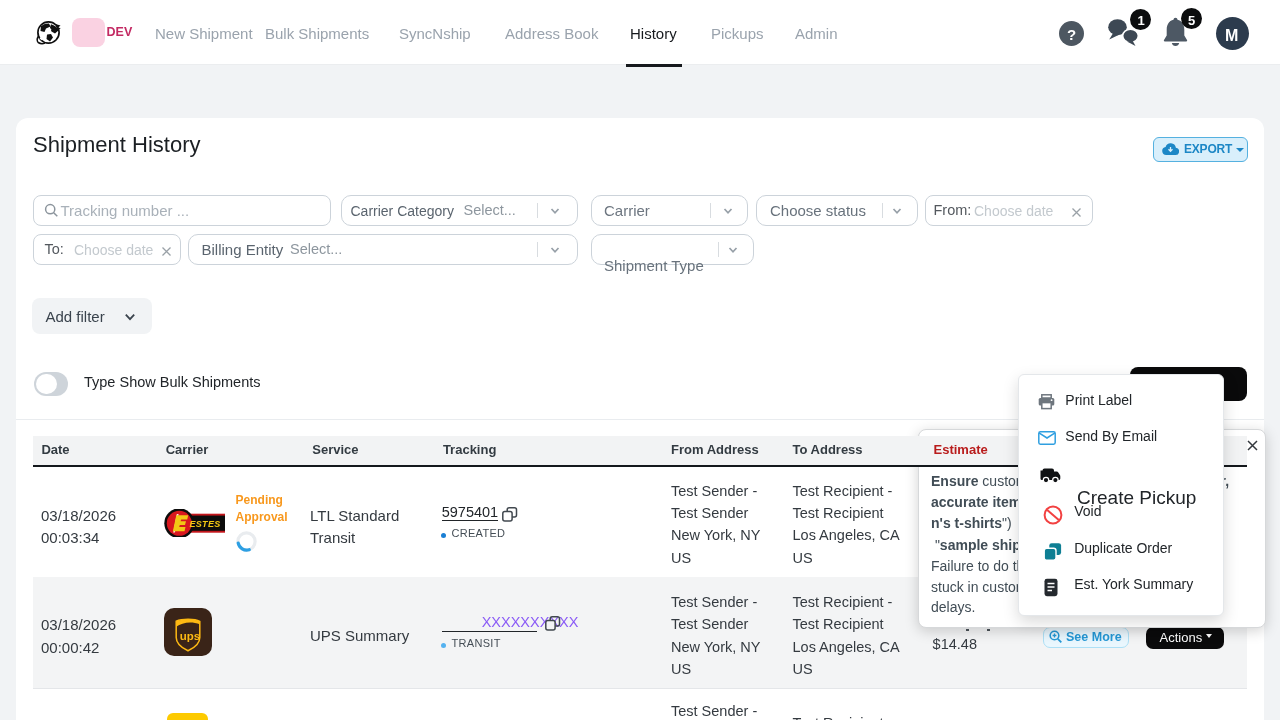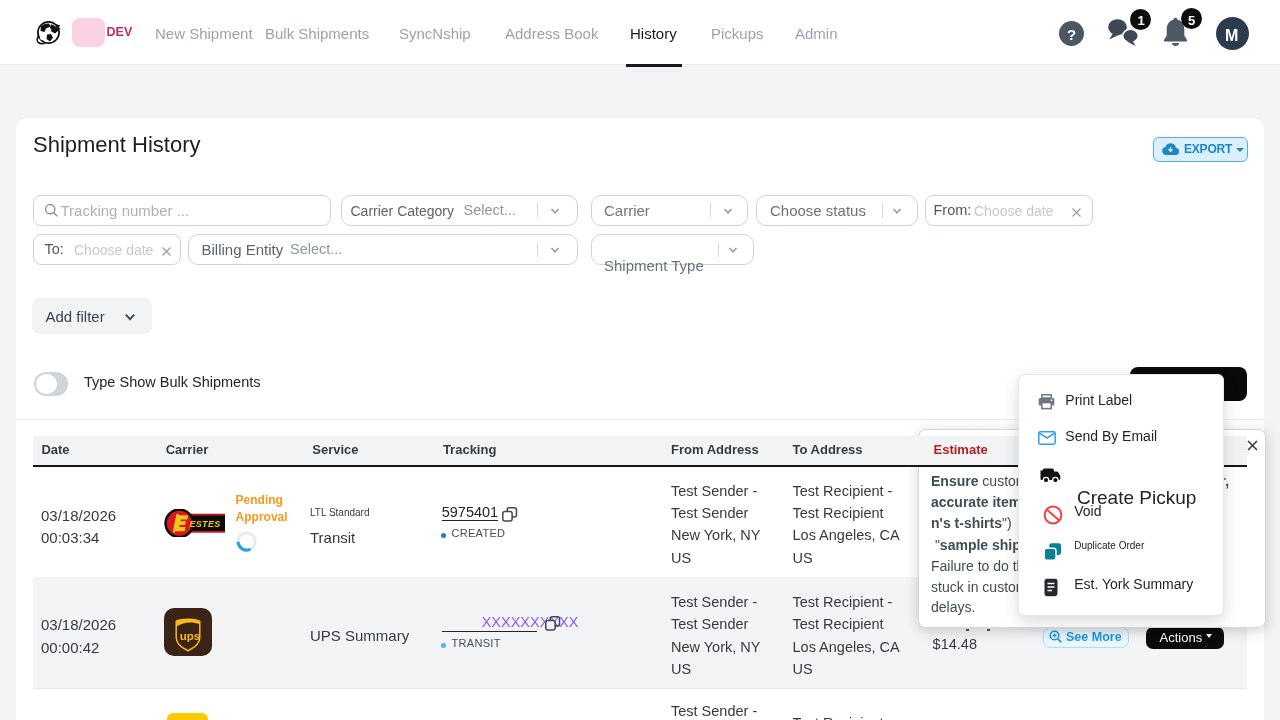--- a/index.html
+++ b/index.html
@@ -156,21 +156,21 @@
     <path d="M9.2 23.5 L12.8 5 L14.6 5 L10.9 23.5 Z" fill="#fff" opacity="0.9"></path>
     <path d="M12.3 6.2 L24.2 6.2 L23.2 10.4 L17.2 10.4 L16.6 12.2 L22 12.2 L21 16.1 L15.8 16.1 L15.2 18 L21.5 18 L20.5 22.3 L8.9 22.3 Z" fill="#f2c714"></path>
     <text x="25.5" y="18.4" font-family="Liberation Sans,sans-serif" font-size="9" font-weight="bold" font-style="italic" fill="#f2c714" letter-spacing="0.3">ESTES</text>
   </svg>
   <div class="t" style="left:235.6px;top:494.3px;font-size:12px;font-weight:bold;color:#f8981d;">Pending</div>
   <div class="t" style="left:235.6px;top:511.1px;font-size:12px;font-weight:bold;color:#f8981d;">Approval</div>
   <svg class="abs" style="left:235.5px;top:531px;" width="21" height="21" viewBox="0 0 21 21">
     <circle cx="10.5" cy="10.5" r="8.6" fill="none" stroke="#e9ecef" stroke-width="3.2"></circle>
     <path d="M13.2 18.7 A8.6 8.6 0 0 1 2.2 12" fill="none" stroke="#2d9fe3" stroke-width="3.2" stroke-linecap="round"></path>
   </svg>
-  <div class="t" style="left:310px;top:507.6px;font-size:10px;color:#343a40;">LTL Standard</div>
+  <div class="t" style="left:310px;top:507.6px;font-size:15px;color:#343a40;">LTL Standard</div>
   <div class="t" style="left:310px;top:530px;font-size:15px;color:#343a40;">Transit</div>
   <div class="t" style="left:441.7px;top:505px;font-size:14.5px;color:#212529;">5975401</div>
   <div class="abs" style="left:441.7px;top:520.3px;width:56.5px;height:1.2px;background:#212529;"></div>
   <svg class="abs" style="left:502px;top:506.5px;" width="16" height="15" viewBox="0 0 16 15">
     <rect x="5.2" y="0.8" width="9.3" height="9.3" rx="2" fill="none" stroke="#41484f" stroke-width="1.5"></rect>
     <rect x="0.8" y="4.6" width="9.3" height="9.3" rx="2" fill="#fff" stroke="#41484f" stroke-width="1.5"></rect>
   </svg>
   <div class="abs" style="left:440.5px;top:533px;width:5.2px;height:5.2px;border-radius:50%;background:#1a7fd4;"></div>
   <div class="t" style="left:451.5px;top:528.4px;font-size:11px;letter-spacing:0.3px;color:#454e56;">CREATED</div>
   <div class="t" style="left:671px;top:483.6px;font-size:14.5px;color:#343a40;">Test Sender -</div>
@@ -283,21 +283,21 @@
   <svg class="abs" style="left:1043px;top:505px;" width="20" height="20" viewBox="0 0 20 20">
     <circle cx="10" cy="10" r="8.4" fill="none" stroke="#f24141" stroke-width="2"></circle>
     <path d="M4.2 4.9 L15.8 15.1" stroke="#f24141" stroke-width="2"></path>
   </svg>
   <div class="t" style="left:1074.2px;top:504.15px;font-size:14px;color:#212529;">Void</div>
 
   <svg class="abs" style="left:1043px;top:541.5px;" width="20" height="20" viewBox="0 0 20 20">
     <rect x="6.3" y="1.2" width="11.8" height="11.8" rx="2.4" fill="#0e7f94"></rect>
     <rect x="1.2" y="6.3" width="11.8" height="11.8" rx="2.4" fill="#0e7f94" stroke="#fff" stroke-width="1.4"></rect>
   </svg>
-  <div class="t" style="left:1074.2px;top:541.35px;font-size:10px;color:#212529;">Duplicate Order</div>
+  <div class="t" style="left:1074.2px;top:541.35px;font-size:14px;color:#212529;">Duplicate Order</div>
 
   <svg class="abs" style="left:1043px;top:577.5px;" width="16" height="19" viewBox="0 0 16 19">
     <rect x="1.5" y="0.8" width="13" height="17.4" rx="2.4" fill="#24292e"></rect>
     <path d="M4.5 5.5 h7 M4.5 9 h7 M4.5 12.5 h4.5" stroke="#fff" stroke-width="1.3"></path>
   </svg>
   <div class="t" style="left:1074.2px;top:577.35px;font-size:14px;color:#212529;">Est. York Summary</div>
 
 </div>
 
 </body></html>

